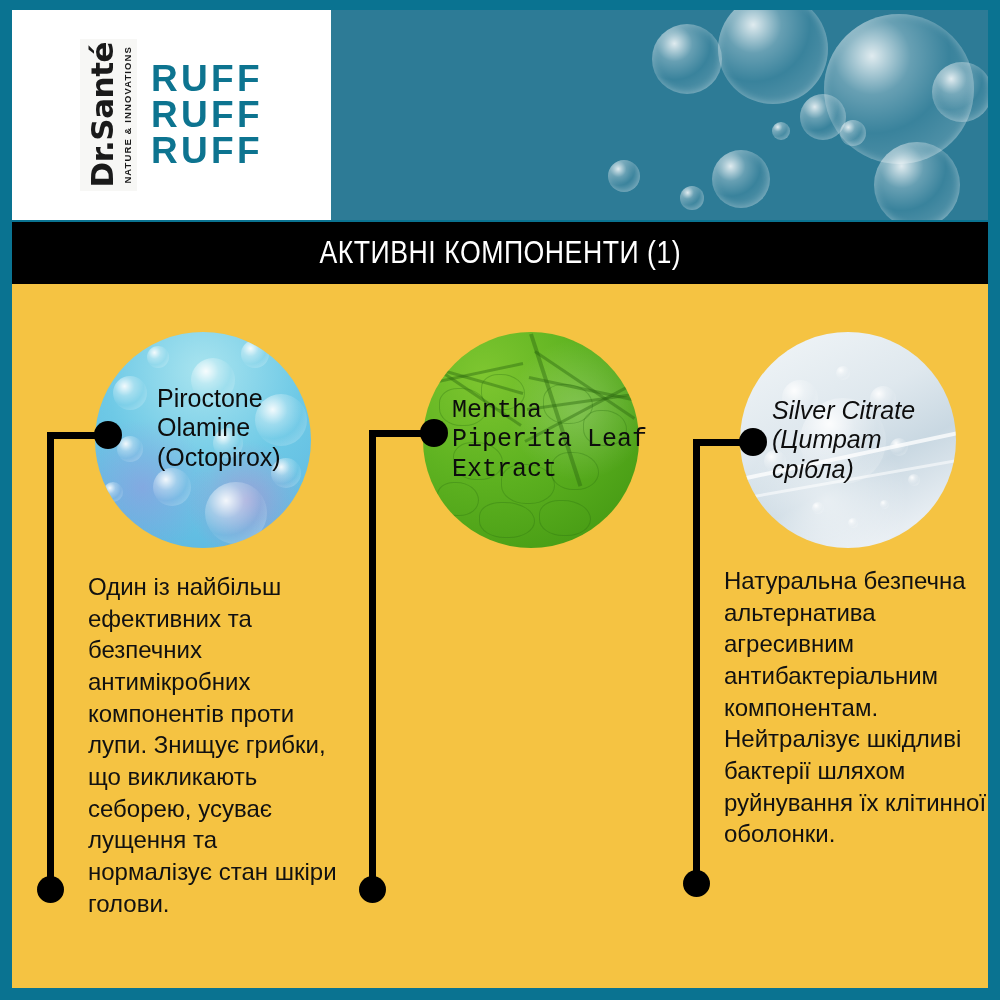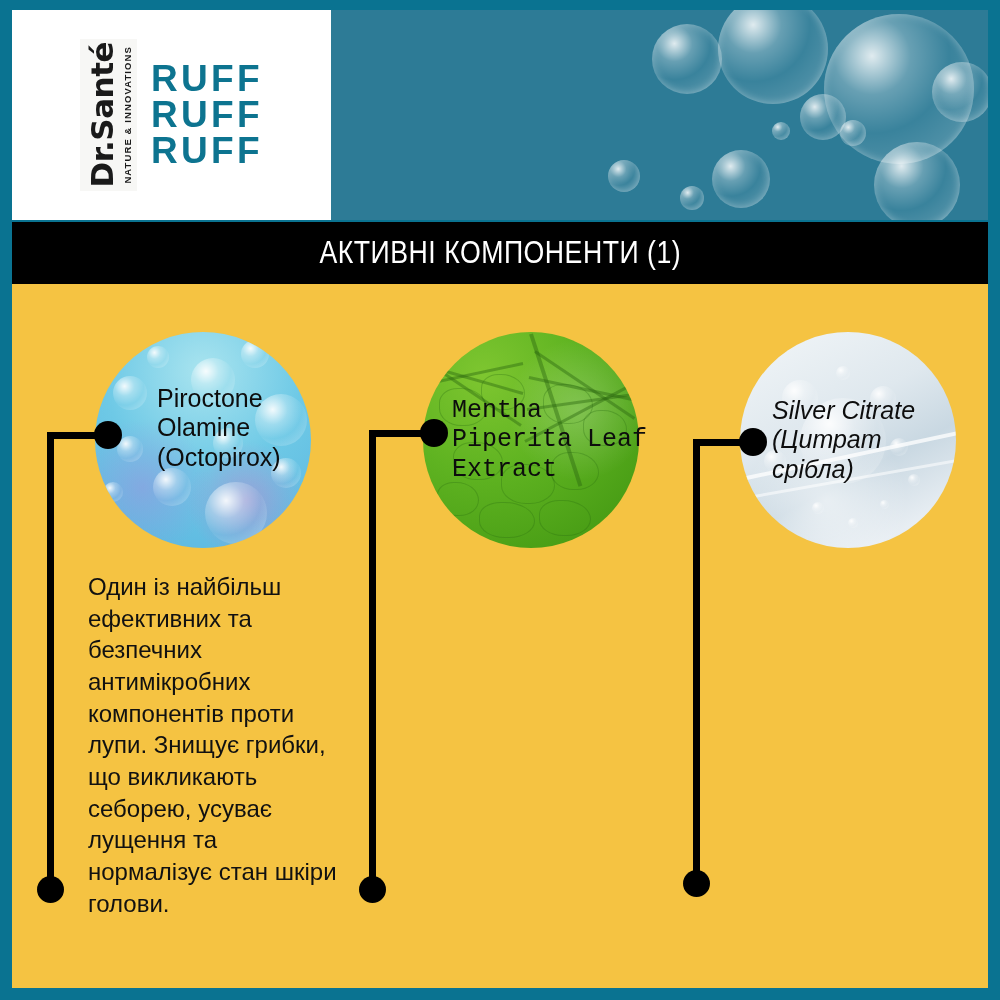--- a/index.html
+++ b/index.html
@@ -394,15 +394,16 @@
     </div>
 
     <div class="conn">
       <div class="hline" style="left:681px; top:155px; width:62px;"></div>
       <div class="vline" style="left:681px; top:155px; height:445px;"></div>
       <div class="dot" style="left:727px; top:144px;"></div>
       <div class="dot small" style="left:671px; top:586px;"></div>
     </div>
 
     <div class="desc d1">Один із найбільш ефективних та безпечних антимікробних компонентів проти лупи. Знищує грибки, що викликають себорею, усуває лущення та нормалізує стан шкіри голови.</div>
+    <div class="desc d3">Натуральна безпечна альтернатива агресивним антибактеріальним компонентам. Нейтралізує шкідливі бактерії шляхом руйнування їх клітинної оболонки.</div>
   </div>
 
 </div>
 
 </body></html>

